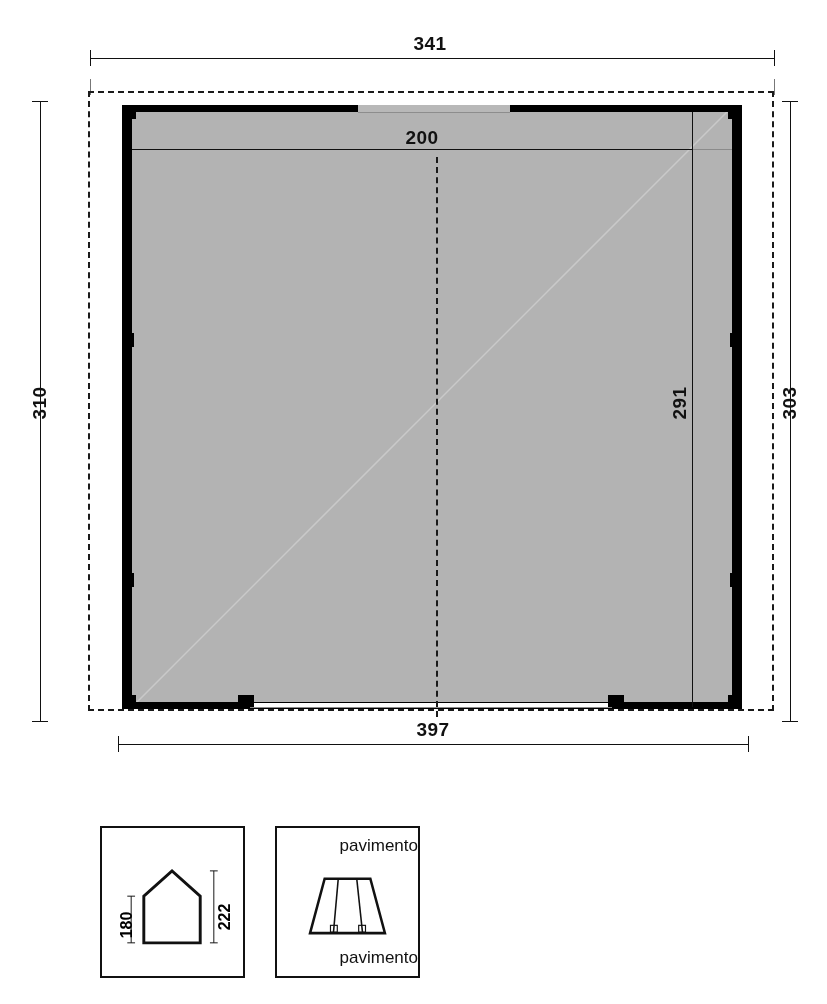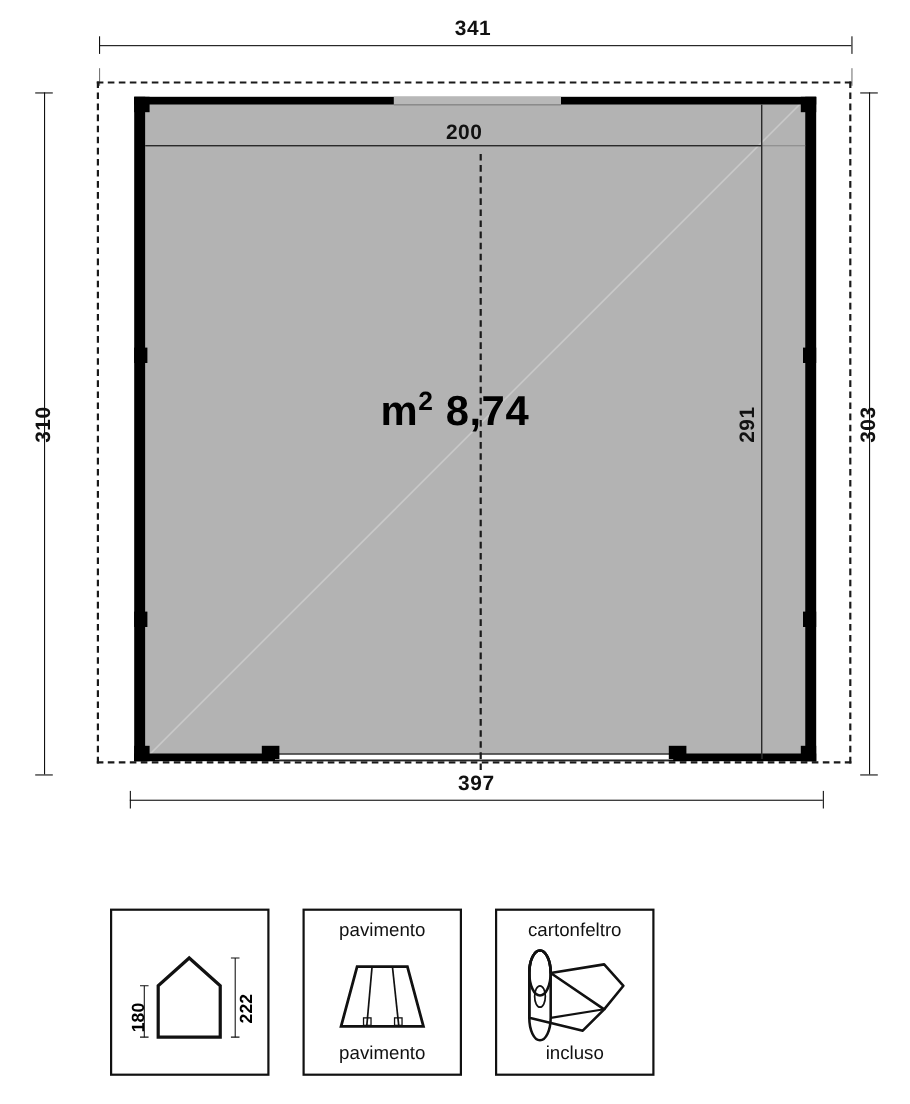--- a/index.html
+++ b/index.html
@@ -29,21 +29,21 @@
     white-space: nowrap;
   }
   .dim.vert {
     transform-origin: 50% 50%;
     transform: rotate(-90deg);
   }
 
   
   #plan {
     position: absolute;
-    left: 0; top: 0;
+    left: 0; top: 17px;
     width: 827px;
     height: 760px;
   }
 
   
   .overhang {
     position: absolute;
     left: 88px; top: 74px;
     width: 686px; height: 620px;
     border: 2px dashed #1a1a1a;
@@ -178,21 +178,21 @@
     position: relative;
     width: 145px;
     height: 152px;
     border: 2px solid #111;
     background: #ffffff;
     box-sizing: border-box;
   }
   .legend-cap {
     position: absolute;
     left: 0; width: 100%;
-    text-align: center;
+    text-align: right;
     font-size: 17px;
     color: #111;
   }
   .cap-top { top: 8px; }
   .cap-bottom { bottom: 8px; }
   .legend-svg {
     position: absolute;
     left: 0; top: 0;
     width: 100%; height: 100%;
   }
@@ -252,23 +252,20 @@
 
     <div class="inner-line" style="left:132px; top:132px; width:600px; height:1px;"></div>
     <div class="inner-line" style="left:692px; top:95px; width:1px; height:595px;"></div>
     <div class="inner-line" style="left:250px; top:690px; width:362px; height:1px;"></div>
 
     <div class="axis"></div>
 
     <div class="dimline-h" style="left:132px; top:132px; width:560px;"></div>
     <div class="abs dim" style="left:392px; top:110px; width:60px; text-align:center;">200</div>
 
-    <div class="area-label">
-      <span>m</span><sup>2</sup>&nbsp;<span>8,74</span>
-    </div>
 
     <div class="dimline-v" style="left:40px; top:84px; height:620px;"></div>
     <div class="tick tick-h" style="left:32px; top:84px;"></div>
     <div class="tick tick-h" style="left:32px; top:704px;"></div>
     <div class="abs dim vert" style="left:5px; top:375px; width:70px; text-align:center;">310</div>
 
     <div class="dimline-v" style="left:790px; top:84px; height:620px;"></div>
     <div class="tick tick-h" style="left:782px; top:84px;"></div>
     <div class="tick tick-h" style="left:782px; top:704px;"></div>
     <div class="abs dim vert" style="left:755px; top:375px; width:70px; text-align:center;">303</div>
@@ -304,27 +301,15 @@
       <svg class="legend-svg" viewBox="0 0 145 152">
         <path d="M34 108 L49 52 L96 52 L111 108 Z" fill="none" stroke="#111" stroke-width="2.6"></path>
         <path d="M63 52 L58 108" fill="none" stroke="#111" stroke-width="1.6"></path>
         <path d="M82 52 L88 108" fill="none" stroke="#111" stroke-width="1.6"></path>
         <rect x="55" y="100" width="7" height="7" fill="none" stroke="#111" stroke-width="1.2"></rect>
         <rect x="84" y="100" width="7" height="7" fill="none" stroke="#111" stroke-width="1.2"></rect>
       </svg>
       <div class="legend-cap cap-bottom">pavimento</div>
     </div>
 
-    <div class="legend-box">
-      <div class="legend-cap cap-top">cartonfeltro</div>
-      <svg class="legend-svg" viewBox="0 0 145 152">
-        <path d="M30 58 L30 100 A10 21 0 0 0 50 100 L50 58 A10 21 0 0 0 30 58 Z" fill="none" stroke="#111" stroke-width="2.4"></path>
-        <ellipse cx="40" cy="58" rx="10" ry="21" fill="none" stroke="#111" stroke-width="2.4"></ellipse>
-        <ellipse cx="40" cy="80" rx="5" ry="10" fill="none" stroke="#111" stroke-width="1.6"></ellipse>
-        <path d="M30 58 A10 21 0 0 1 50 58 L100 92 L80 112 L30 100 Z" fill="none" stroke="#111" stroke-width="2.4" stroke-linejoin="round"></path>
-        <path d="M50 100 L100 92" fill="none" stroke="#111" stroke-width="2"></path>
-        <path d="M50 58 L100 50 L118 70 L100 92" fill="none" stroke="#111" stroke-width="2.4" stroke-linejoin="round"></path>
-      </svg>
-      <div class="legend-cap cap-bottom">incluso</div>
-    </div>
   </div>
 
 </div>
 
 </body></html>

